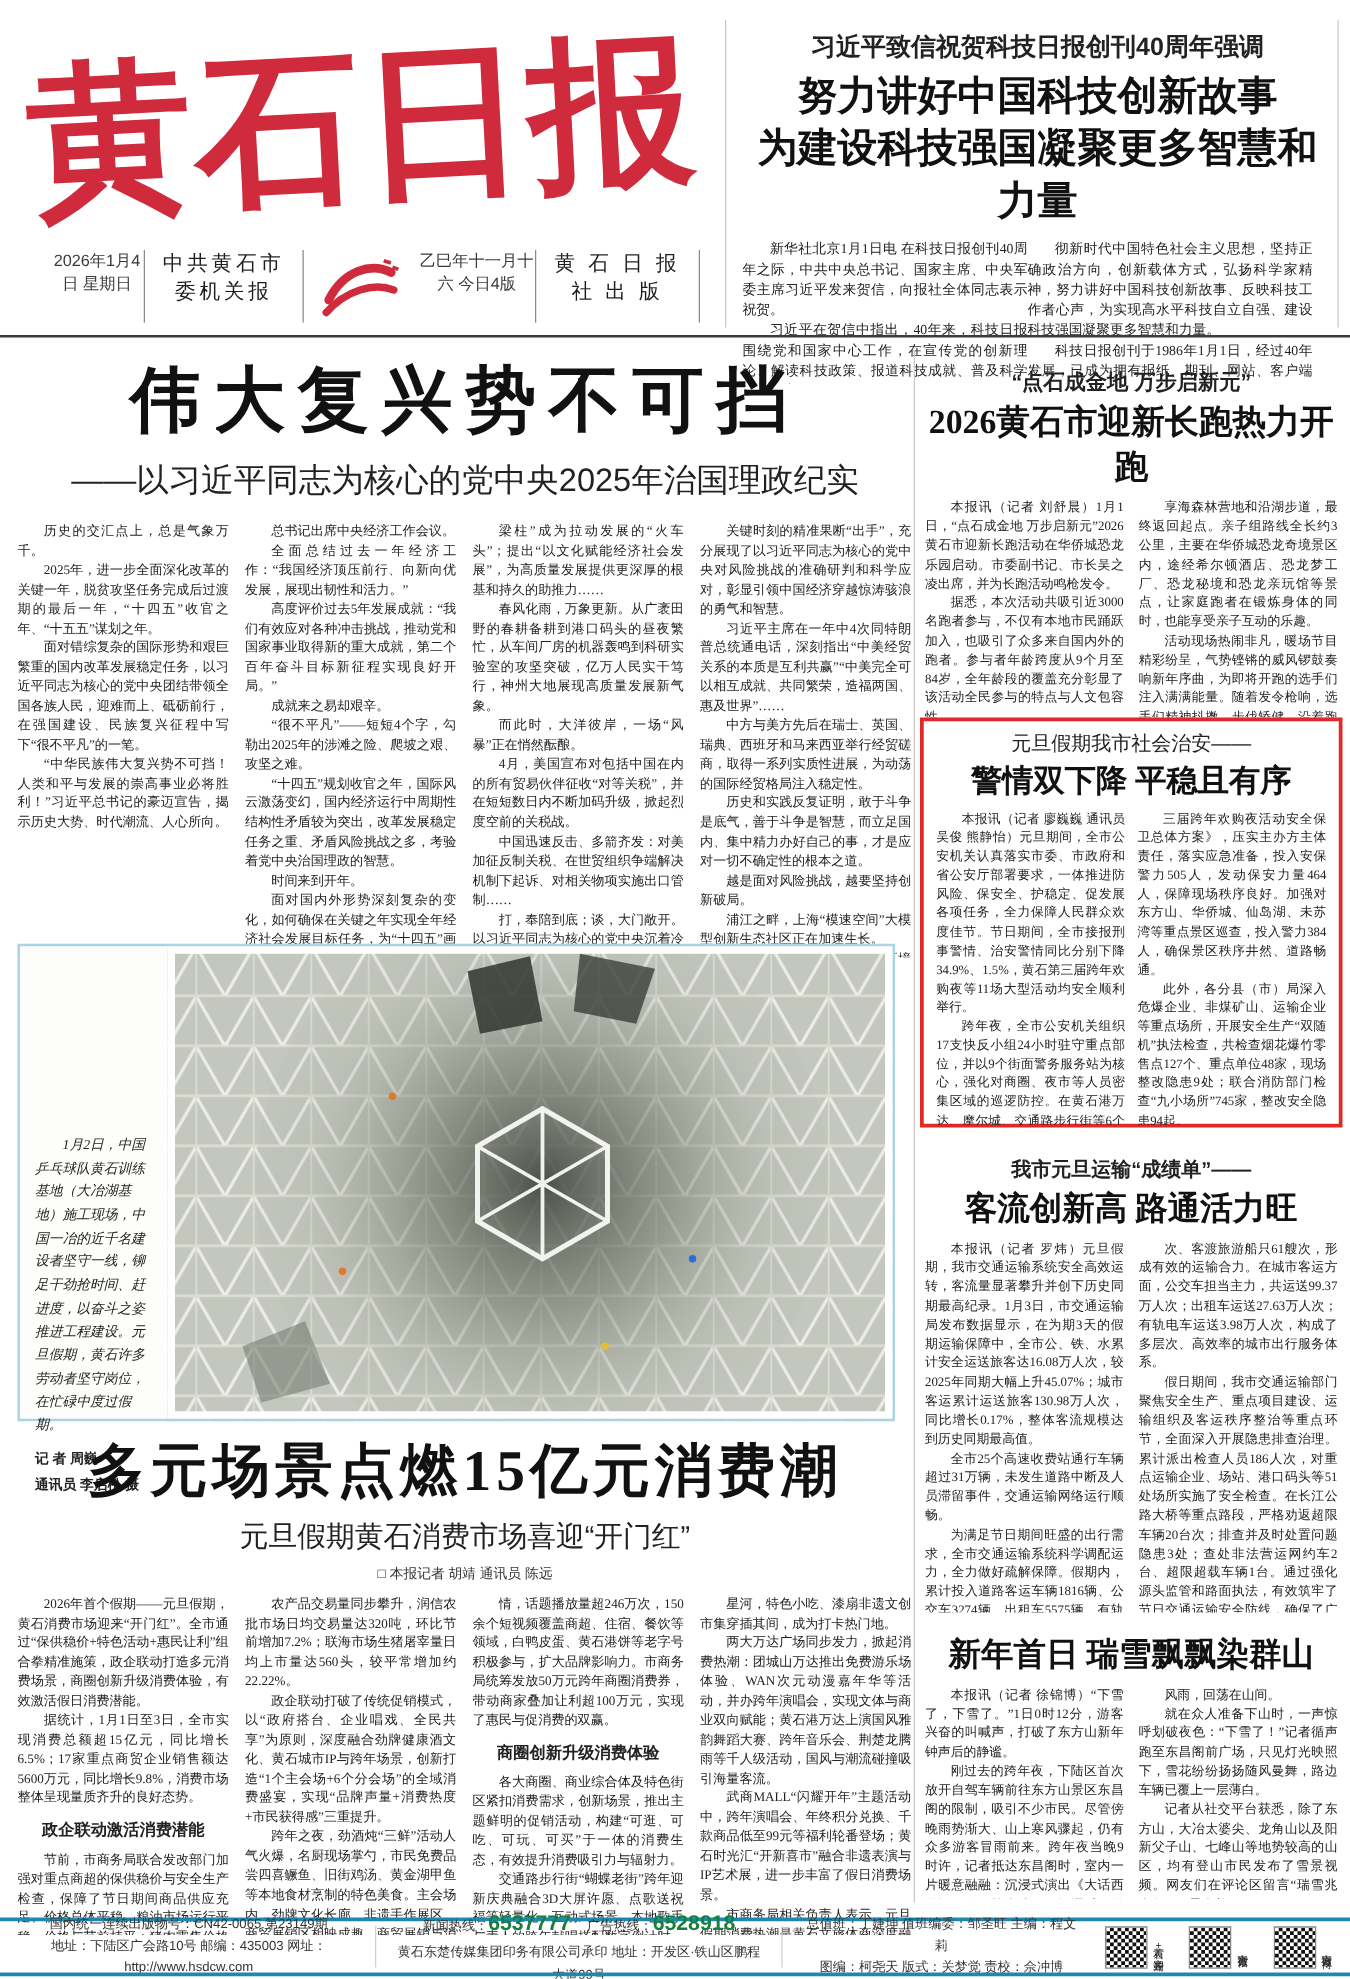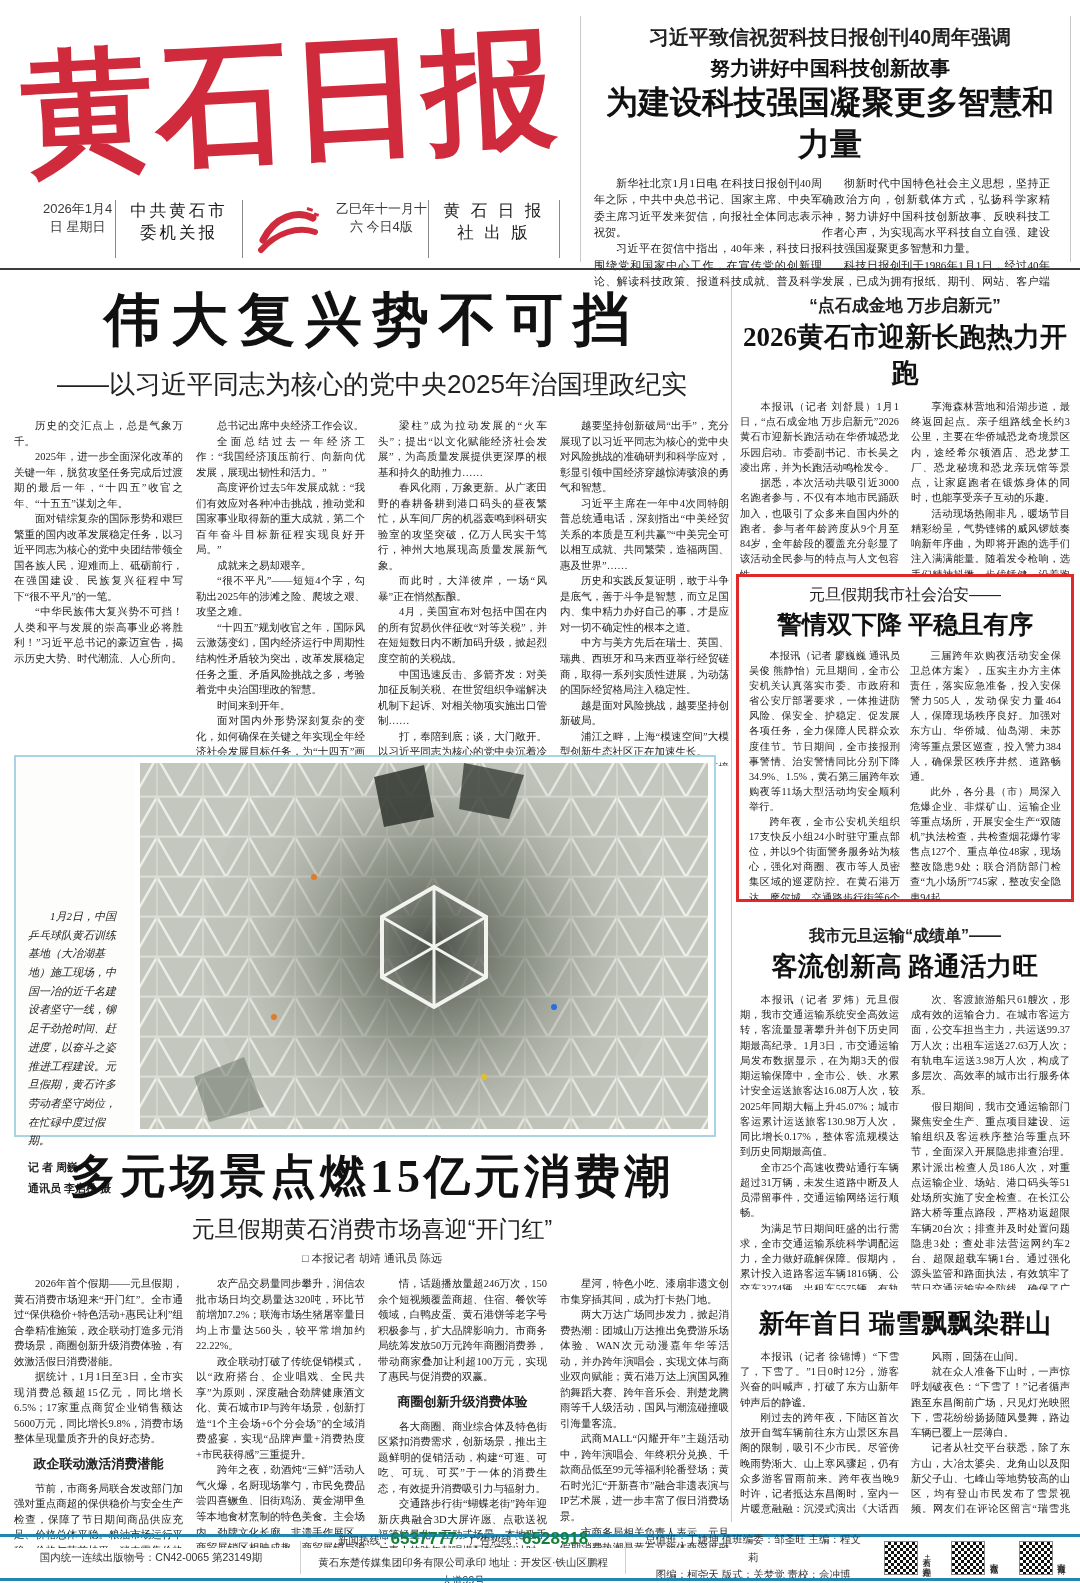--- a/index.html
+++ b/index.html
@@ -68,21 +68,21 @@
     <div class="mi-top">乙巳年十一月十六 今日4版</div>
     <div class="mi-bot">黄 石 日 报 社 出 版</div>
   </div>
 </div>
 
 <div class="abs hairline" style="left:580px;top:16px;width:1px;height:246px;"></div>
 <div class="abs hairline" style="left:1070px;top:16px;width:1px;height:246px;"></div>
 
 <div class="abs" style="left:594px;top:24px;width:472px;">
   <div class="kicker" style="font-size:20px;">习近平致信祝贺科技日报创刊40周年强调</div>
-  <div class="hl-sans" style="font-size:20px;line-height:1.35;margin-top:4px;">努力讲好中国科技创新故事</div>
+  <div class="hl-sans" style="font-size:32px;line-height:1.35;margin-top:4px;">努力讲好中国科技创新故事</div>
   <div class="hl-sans" style="font-size:32px;line-height:1.3;">为建设科技强国凝聚更多智慧和力量</div>
   <div class="cols" style="margin-top:10px;">
     <div class="col" style="width:228px;height:116px;font-size:11px;">
         <p>新华社北京1月1日电 在科技日报创刊40周年之际，中共中央总书记、国家主席、中央军委主席习近平发来贺信，向报社全体同志表示祝贺。</p>
         <p>习近平在贺信中指出，40年来，科技日报围绕党和国家中心工作，在宣传党的创新理论、解读科技政策、报道科技成就、普及科学知识等方面发挥了积极作用。</p>
       </div>
     <div class="col" style="width:228px;height:116px;font-size:11px;">
         <p>彻新时代中国特色社会主义思想，坚持正确政治方向，创新载体方式，弘扬科学家精神，努力讲好中国科技创新故事、反映科技工作者心声，为实现高水平科技自立自强、建设科技强国凝聚更多智慧和力量。</p>
         <p>科技日报创刊于1986年1月1日，经过40年发展，已成为拥有报纸、期刊、网站、客户端等传播平台的综合性传媒机构。</p>
       </div>
@@ -117,24 +117,24 @@
     <div class="col" style="width:169px;height:348px;font-size:10.5px;">
         <p>梁柱”成为拉动发展的“火车头”；提出“以文化赋能经济社会发展”，为高质量发展提供更深厚的根基和持久的助推力……</p>
         <p>春风化雨，万象更新。从广袤田野的春耕备耕到港口码头的昼夜繁忙，从车间厂房的机器轰鸣到科研实验室的攻坚突破，亿万人民实干笃行，神州大地展现高质量发展新气象。</p>
         <p>而此时，大洋彼岸，一场“风暴”正在悄然酝酿。</p>
         <p>4月，美国宣布对包括中国在内的所有贸易伙伴征收“对等关税”，并在短短数日内不断加码升级，掀起烈度空前的关税战。</p>
         <p>中国迅速反击、多箭齐发：对美加征反制关税、在世贸组织争端解决机制下起诉、对相关物项实施出口管制……</p>
         <p>打，奉陪到底；谈，大门敞开。以习近平同志为核心的党中央沉着冷静、有效应对，在危机中育新机、于变局中开新局，尽显乱云飞渡仍从容的底气和定力。</p>
       </div>
     <div class="col" style="width:169px;height:348px;font-size:10.5px;">
       <div>
-          <p>越要坚持创新破局“出手”，充分展现了以习近平同志为核心的党中央对风险挑战的准确研判和科学应对，彰显引领中国经济穿越惊涛骇浪的勇气和智慧。</p>
+          <p>关键时刻的精准果断“出手”，充分展现了以习近平同志为核心的党中央对风险挑战的准确研判和科学应对，彰显引领中国经济穿越惊涛骇浪的勇气和智慧。</p>
           <p>习近平主席在一年中4次同特朗普总统通电话，深刻指出“中美经贸关系的本质是互利共赢”“中美完全可以相互成就、共同繁荣，造福两国、惠及世界”……</p>
+          <p>中方与美方先后在瑞士、英国、瑞典、西班牙和马来西亚举行经贸磋商，取得一系列实质性进展，为动荡的国际经贸格局注入稳定性。</p>
           <p>历史和实践反复证明，敢于斗争是底气，善于斗争是智慧，而立足国内、集中精力办好自己的事，才是应对一切不确定性的根本之道。</p>
-          <p>中方与美方先后在瑞士、英国、瑞典、西班牙和马来西亚举行经贸磋商，取得一系列实质性进展，为动荡的国际经贸格局注入稳定性。</p>
           <p>越是面对风险挑战，越要坚持创新破局。</p>
           <p>浦江之畔，上海“模速空间”大模型创新生态社区正在加速生长。</p>
           <p>2025年4月，正值外部经贸环境剧烈波动，习近平总书记来到这里，实地调研人工智能产业。</p>
         </div>
 
     </div>
   </div>
 </div>
 
 <div class="abs hairline" style="left:731px;top:280px;width:1px;height:1242px;"></div>
@@ -275,20 +275,21 @@
         <p>两大万达广场同步发力，掀起消费热潮：团城山万达推出免费游乐场体验、WAN次元动漫嘉年华等活动，并办跨年演唱会，实现文体与商业双向赋能；黄石港万达上演国风雅韵舞蹈大赛、跨年音乐会、荆楚龙腾雨等千人级活动，国风与潮流碰撞吸引海量客流。</p>
         <p>武商MALL“闪耀开年”主题活动中，跨年演唱会、年终积分兑换、千款商品低至99元等福利轮番登场；黄石时光汇“开新喜市”融合非遗表演与IP艺术展，进一步丰富了假日消费场景。</p>
         <p>市商务局相关负责人表示，元旦假期消费热潮是黄石文旅体商深度融合的生动实践，彰显了鄂东消费中心城市的韧性与活力。下一步，将持续优化供给、创新场景、提升品质，不断擦亮“鄂东消费中心”城市名片，推动全市消费市场持续提质扩容。</p>
       </div>
   </div>
 </div>
 
 <div class="abs footer" style="left:0;top:1534px;width:1080px;height:44px;">
   <div class="fgroup" style="width:300px;">
     <div>国内统一连续出版物号：CN42-0065 第23149期</div>
+    <div>地址：下陆区广会路10号  邮编：435003  网址：http://www.hsdcw.com</div>
   </div>
   <div class="fsep"></div>
   <div class="fgroup" style="width:330px;">
     <div>
       <span>新闻热线：</span><span class="hotline-num">6537777</span>
       <span style="margin-left:10px;">广告热线：</span><span class="hotline-num">6528918</span>
     </div>
     <div>黄石东楚传媒集团印务有限公司承印  地址：开发区·铁山区鹏程大道99号</div>
   </div>
   <div class="fsep"></div>

